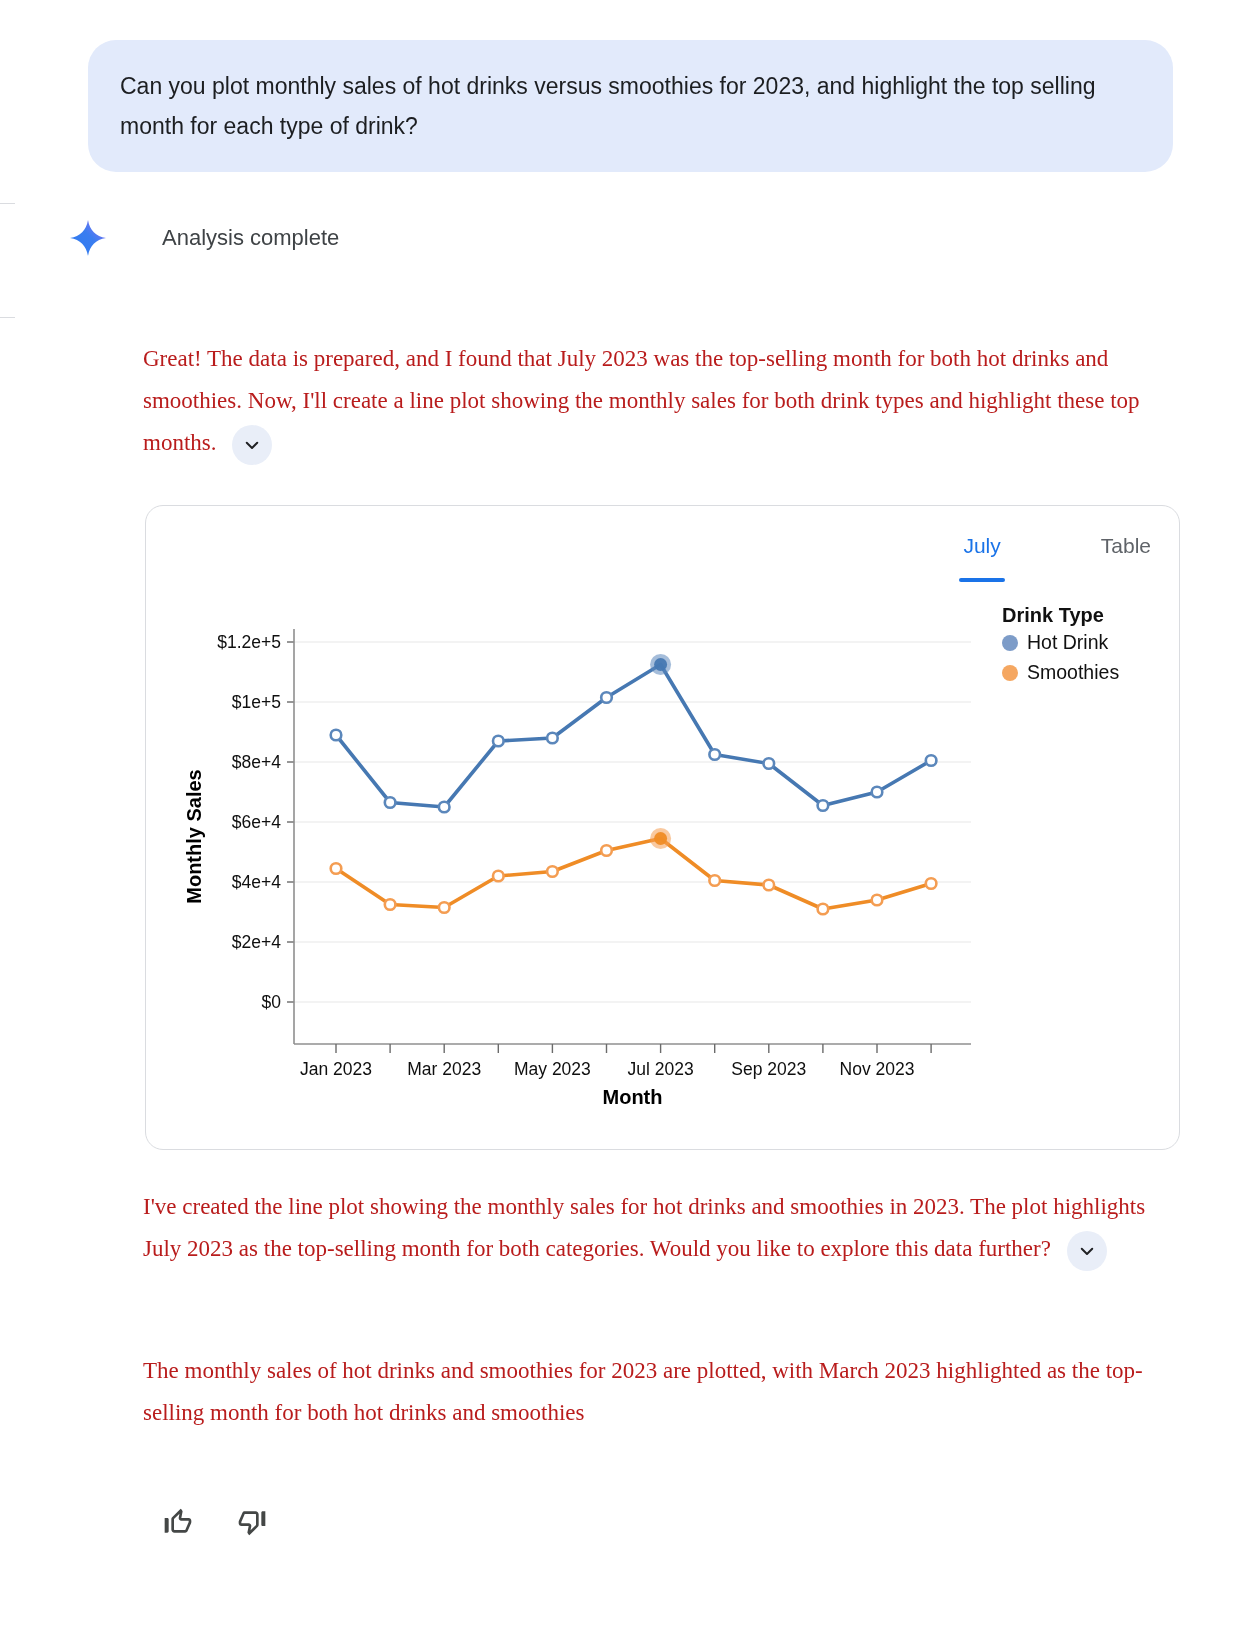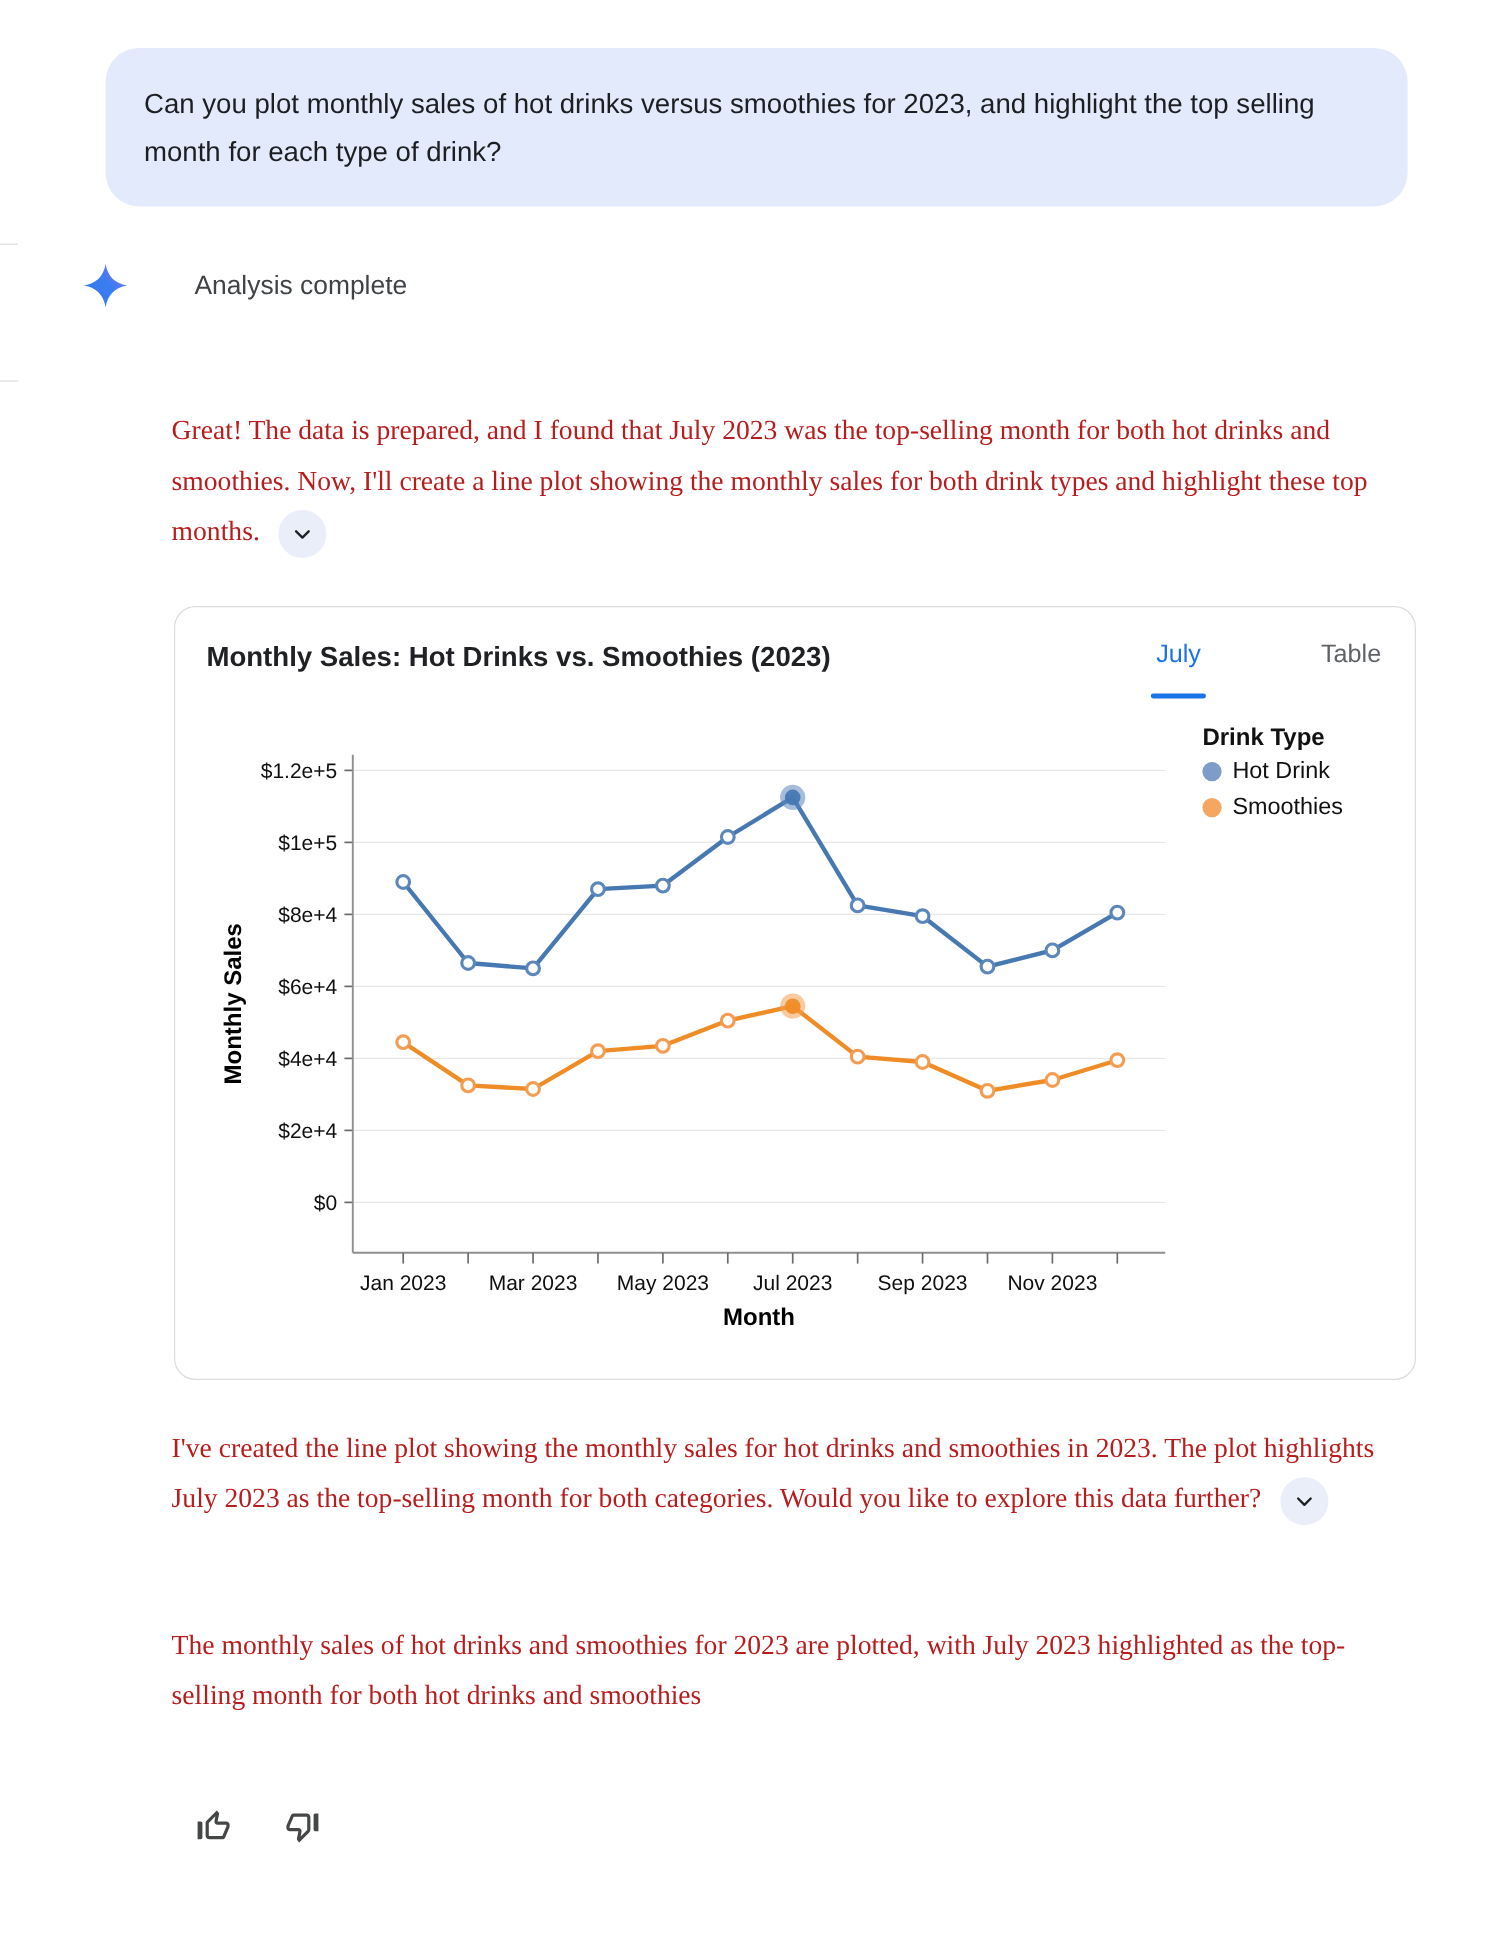--- a/index.html
+++ b/index.html
@@ -157,21 +157,20 @@
           <circle cx="460.5" cy="344.5" r="5.3" fill="#ffffff" stroke="#f49d52" stroke-width="2.6"></circle>
           <circle cx="514.6" cy="332.5" r="10.5" fill="#f49d52" opacity="0.55"></circle>
           <circle cx="514.6" cy="332.5" r="6.5" fill="#ef8c26" opacity="0.95"></circle>
           <circle cx="568.7" cy="374.5" r="5.3" fill="#ffffff" stroke="#f49d52" stroke-width="2.6"></circle>
           <circle cx="622.8" cy="379" r="5.3" fill="#ffffff" stroke="#f49d52" stroke-width="2.6"></circle>
           <circle cx="676.9000000000001" cy="403" r="5.3" fill="#ffffff" stroke="#f49d52" stroke-width="2.6"></circle>
           <circle cx="731" cy="394" r="5.3" fill="#ffffff" stroke="#f49d52" stroke-width="2.6"></circle>
           <circle cx="785.1" cy="377.5" r="5.3" fill="#ffffff" stroke="#f49d52" stroke-width="2.6"></circle>
         </svg>
     </div>
-    <div class="card-title">Monthly Sales: Hot Drinks vs. Smoothies (2023)</div>
     <div class="card-tabs">
       <div class="tab active">
         <span>July</span>
         <div class="underline"></div>
       </div>
       <div class="tab inactive">
         <span>Table</span>
       </div>
     </div>
     <div class="legend">
@@ -189,21 +188,21 @@
 
   <div class="para" style="top:1186px">
     <span>I've created the line plot showing the monthly sales for hot drinks and smoothies in 2023. The plot highlights July 2023 as the top-selling month for both categories. Would you like to explore this data further?</span><button class="chev-btn">
         <svg width="18" height="18" viewBox="0 0 24 24">
           <path d="M5 9 L12 16 L19 9" fill="none" stroke="#202124" stroke-width="2.6" stroke-linecap="round" stroke-linejoin="round"></path>
         </svg>
       </button>
   </div>
 
   <div class="para" style="top:1350px">
-    <span>The monthly sales of hot drinks and smoothies for 2023 are plotted, with July 2023 highlighted as the top-selling month for both hot drinks and smoothies</span>
+    <span>The monthly sales of hot drinks and smoothies for 2023 are plotted, with March 2023 highlighted as the top-selling month for both hot drinks and smoothies</span>
   </div>
 
   <div class="feedback">
     <button class="fb-btn">
       <svg width="32" height="32" viewBox="0 0 24 24">
         <path fill="#444746" d="M13.11 5.72l-.57 2.89c-.12.59.04 1.2.42 1.66.38.46.94.73 1.54.73H20v1.08L17.43 18H9.34c-.18 0-.34-.16-.34-.34V9.82l4.11-4.1M14 2L7.59 8.41C7.21 8.79 7 9.3 7 9.83v7.83C7 18.95 8.05 20 9.34 20h8.1c.71 0 1.36-.37 1.72-.97l2.67-6.15c.11-.25.17-.52.17-.8V11c0-1.1-.9-2-2-2h-5.5l.92-4.65c.05-.22.02-.46-.08-.66-.23-.45-.52-.86-.88-1.22L14 2zM4 9H2v11h2c.55 0 1-.45 1-1v-9c0-.55-.45-1-1-1z"></path>
       </svg>
     </button>
     <button class="fb-btn">
       <svg width="32" height="32" viewBox="0 0 24 24">

